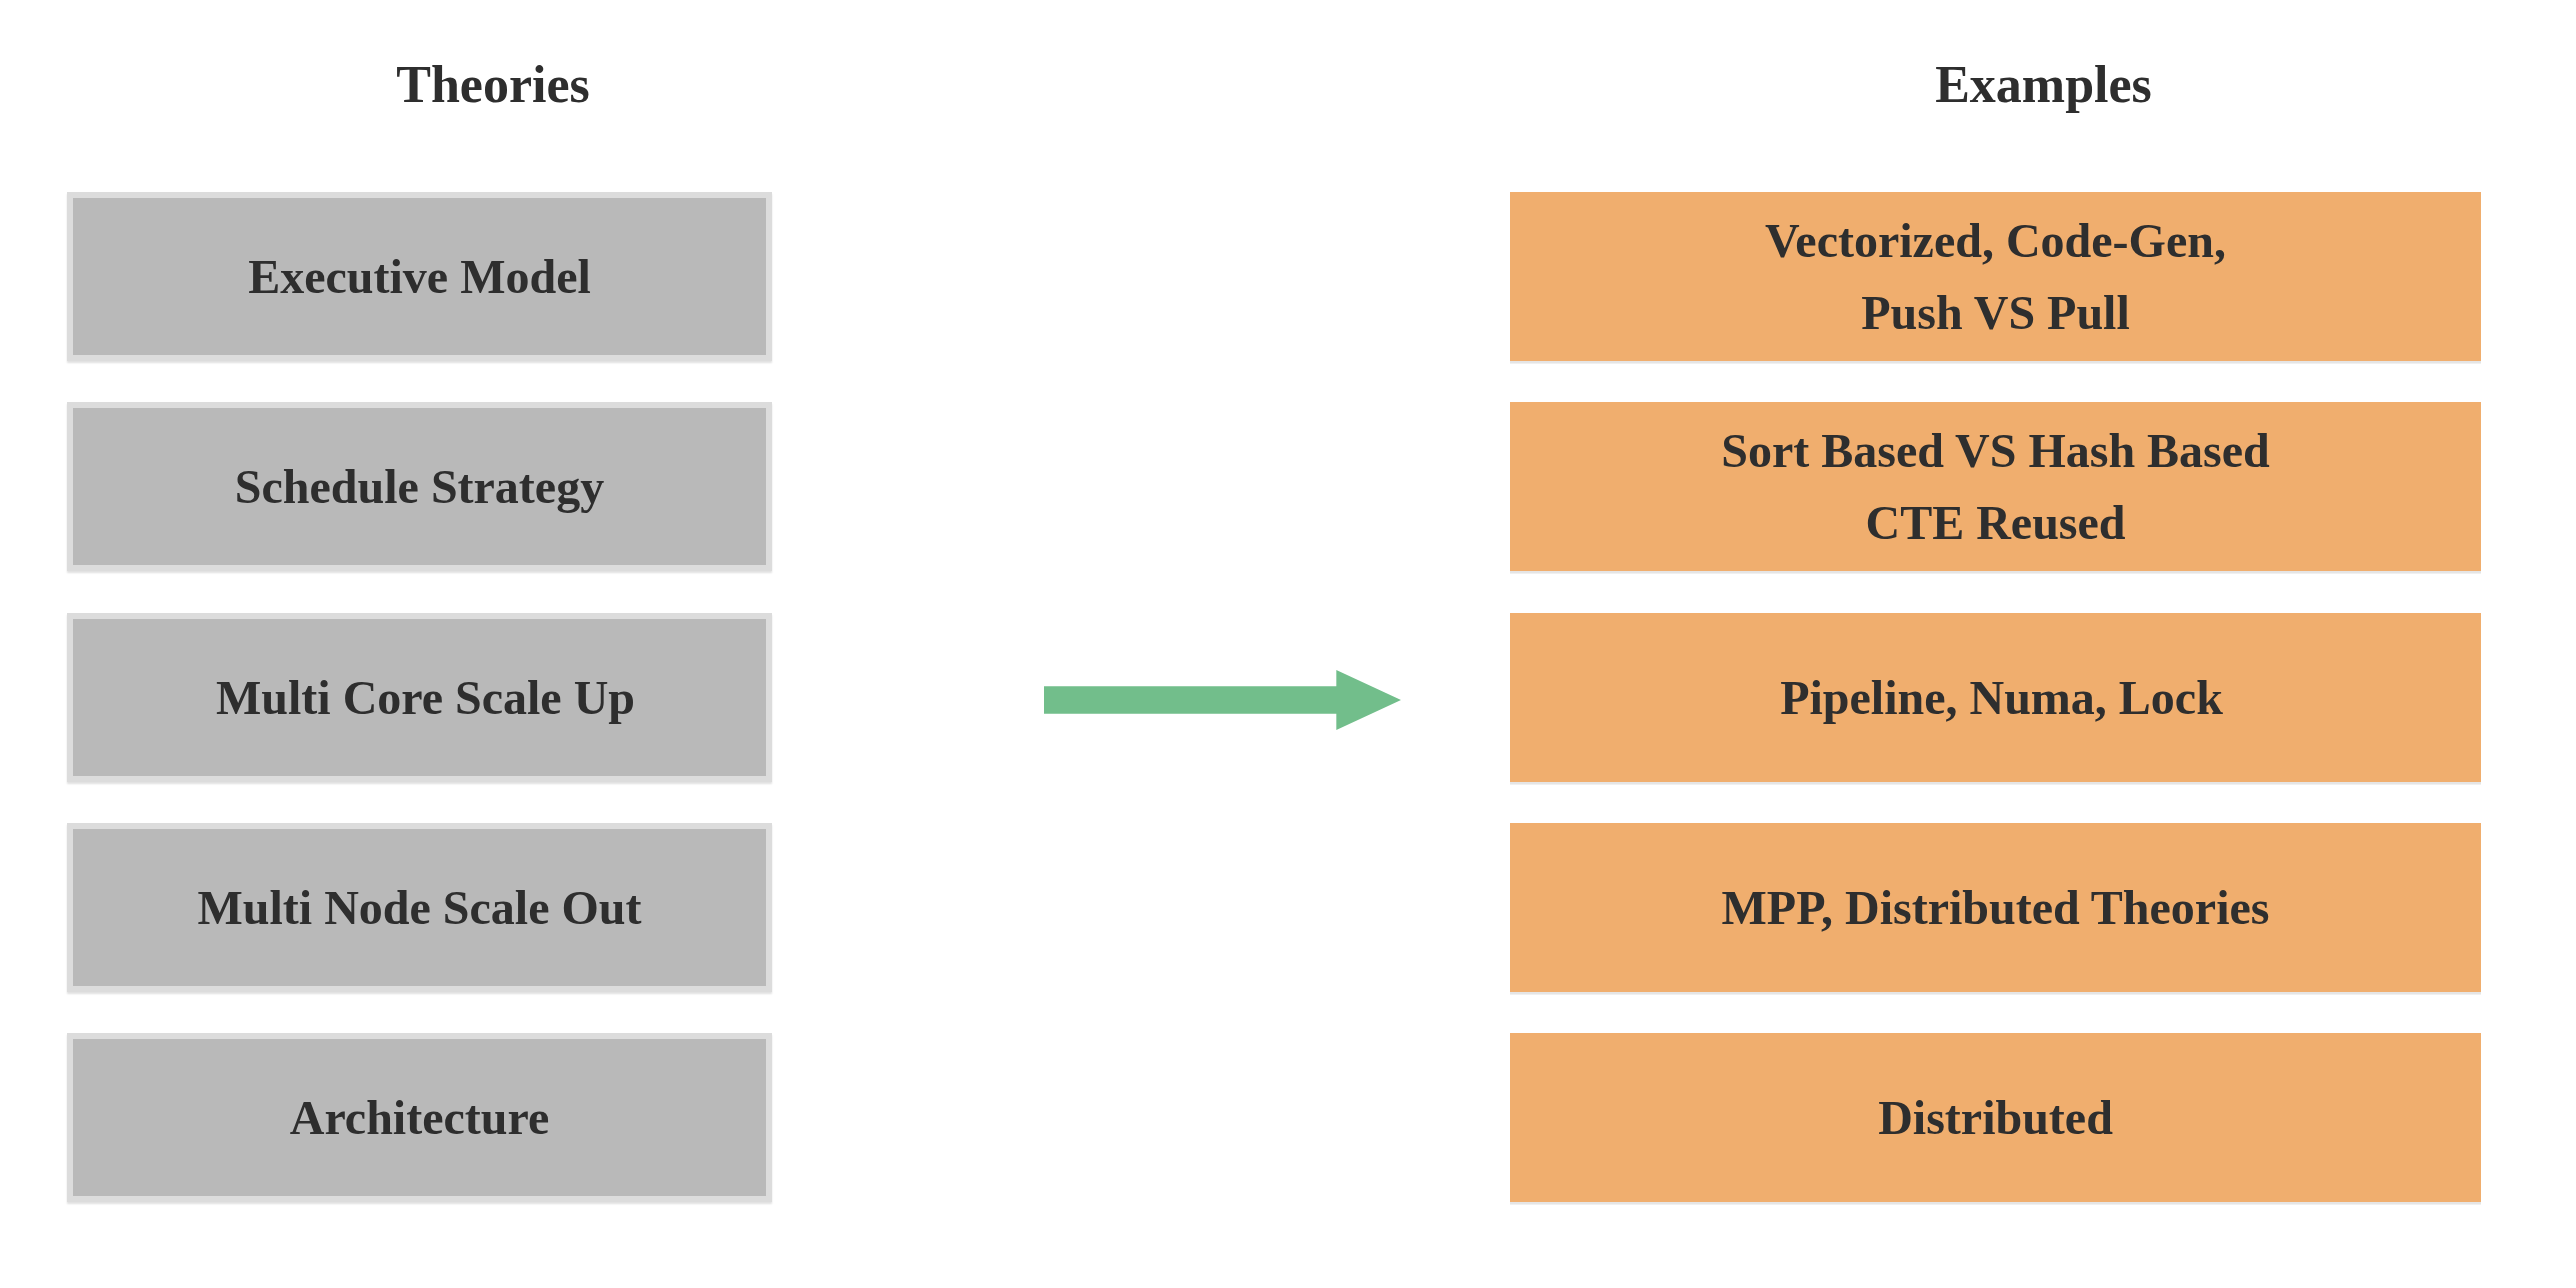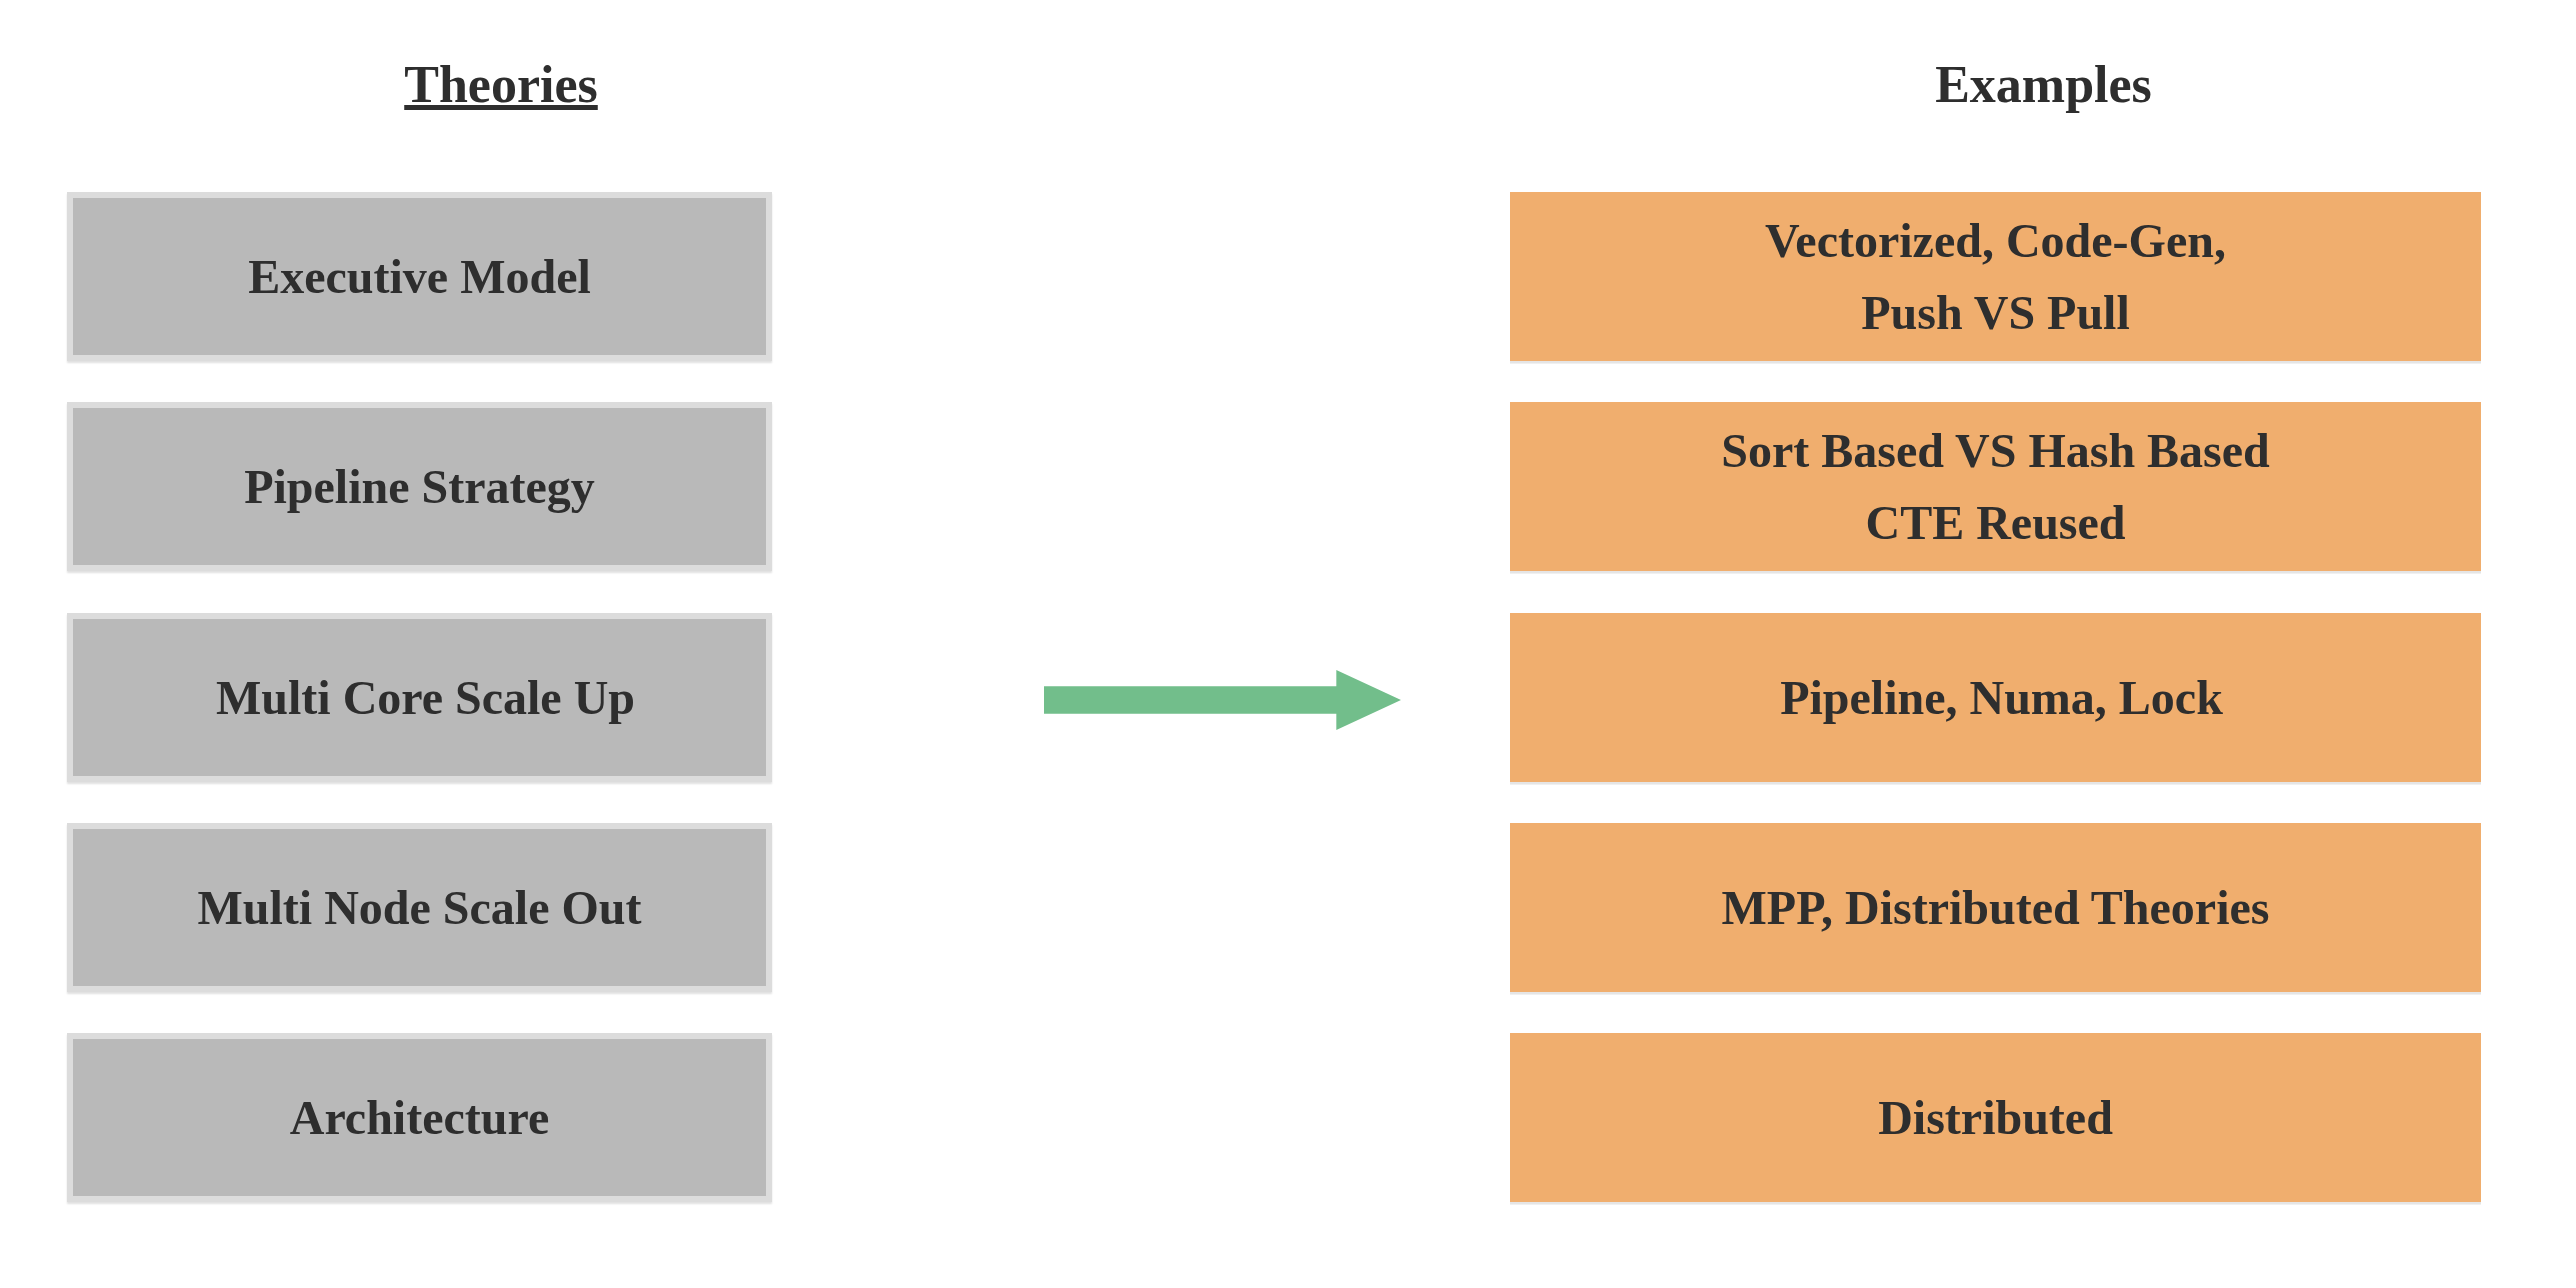--- a/index.html
+++ b/index.html
@@ -20,21 +20,21 @@
     overflow:hidden;
   }
   .diagram{position:absolute;inset:0;}
   .col-header{
     position:absolute;
     top:50px;
     height:69px;
     display:flex;align-items:center;justify-content:center;
     font-size:52px;font-weight:bold;color:var(--text);
   }
-  .col-header.theories{left:64px;width:874px;text-decoration:underline;}
+  .col-header.theories{left:56px;width:874px;}
   .col-header.examples{left:1558px;width:971px;}
   .box{
     position:absolute;
     height:169px;
     display:flex;align-items:center;justify-content:center;
     text-align:center;
     font-size:48px;font-weight:bold;color:var(--text);
     white-space:pre-line;
     line-height:1.5;
   }
@@ -64,21 +64,21 @@
 </head>
 <body>
 
 <div class="diagram">
 
   <div class="col-header theories">Theories</div>
 
   <div class="col-header examples">Examples</div>
 
   <div class="box theory-box row-0">Executive Model</div>
-  <div class="box theory-box row-1">Pipeline Strategy</div>
+  <div class="box theory-box row-1">Schedule Strategy</div>
   <div class="box theory-box row-2">Multi Core Scale Up</div>
   <div class="box theory-box row-3">Multi Node Scale Out</div>
   <div class="box theory-box row-4">Architecture</div>
 
   <div class="box example-box row-0">Vectorized,  Code-Gen,
 Push VS Pull</div>
   <div class="box example-box row-1">Sort Based VS Hash Based
 CTE Reused</div>
   <div class="box example-box row-2">Pipeline, Numa, Lock</div>
   <div class="box example-box row-3">MPP,  Distributed Theories</div>

